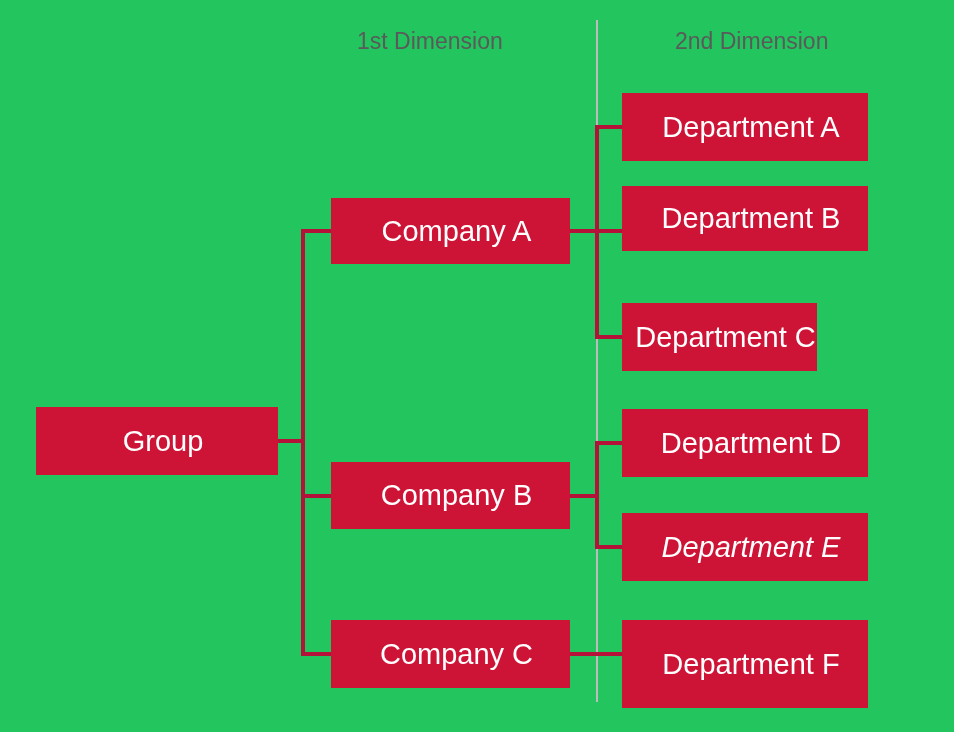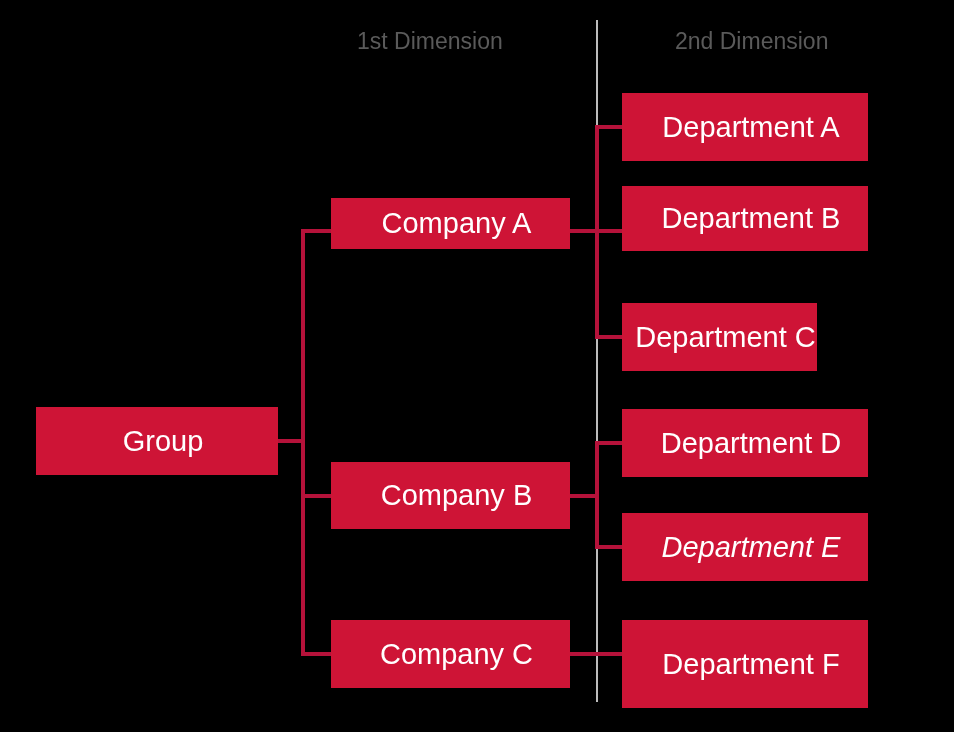--- a/index.html
+++ b/index.html
@@ -4,21 +4,21 @@
 <style>
   html, body {
     margin: 0;
     padding: 0;
     background: #ffffff;
   }
   #canvas {
     position: relative;
     width: 954px;
     height: 732px;
-    background: #000000;
+    background: #22c55e;
     font-family: "Liberation Sans", sans-serif;
     overflow: hidden;
   }
   .col-header {
     position: absolute;
     color: #5a5a5a;
     font-size: 23px;
     font-weight: 400;
     white-space: nowrap;
     letter-spacing: 0px;
@@ -46,21 +46,21 @@
     font-weight: 400;
     white-space: nowrap;
     box-sizing: border-box;
     padding-left: 12px;
   }
 
   
   #node-group { left: 36px; top: 407px; width: 242px; height: 68px; }
 
   
-  #node-company-a { left: 331px; top: 198px; width: 239px; height: 51px; }
+  #node-company-a { left: 331px; top: 198px; width: 239px; height: 66px; }
   #node-company-b { left: 331px; top: 462px; width: 239px; height: 67px; }
   #node-company-c { left: 331px; top: 620px; width: 239px; height: 68px; }
 
   
   #node-department-a { left: 622px; top: 93px;  width: 246px; height: 68px; }
   #node-department-b { left: 622px; top: 186px; width: 246px; height: 65px; }
   #node-department-c { left: 622px; top: 303px; width: 195px; height: 68px; }
   #node-department-d { left: 622px; top: 409px; width: 246px; height: 68px; }
   #node-department-e { left: 622px; top: 513px; width: 246px; height: 68px; font-style: italic; }
   #node-department-f { left: 622px; top: 620px; width: 246px; height: 88px; }

